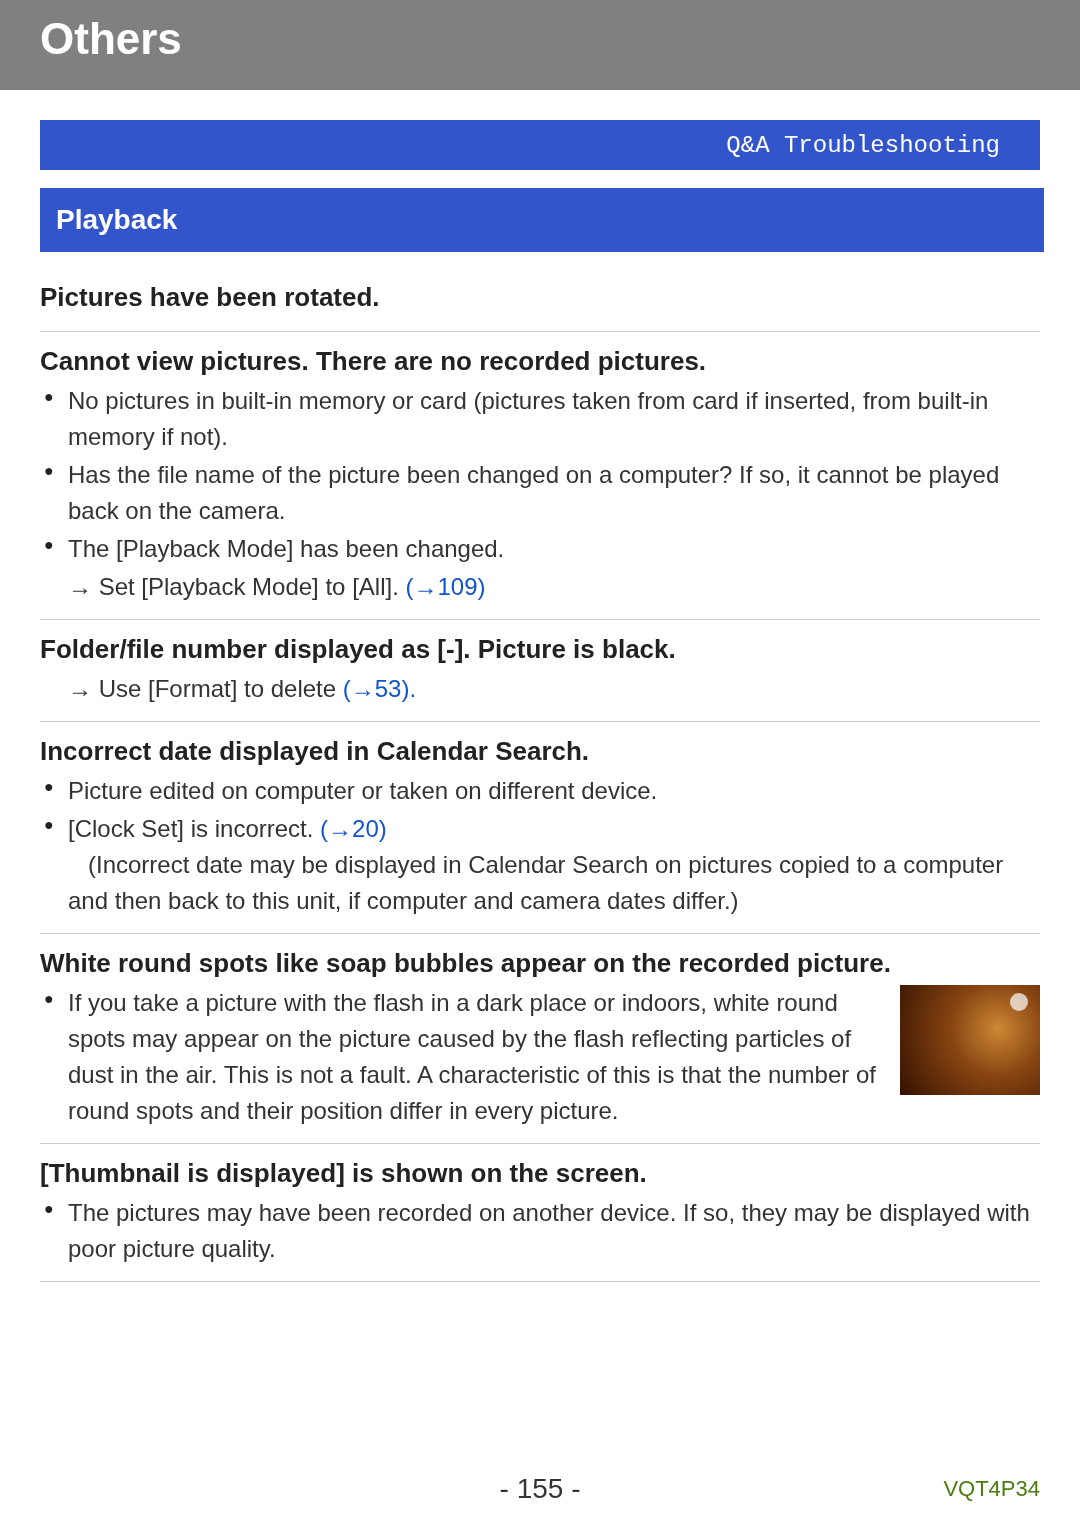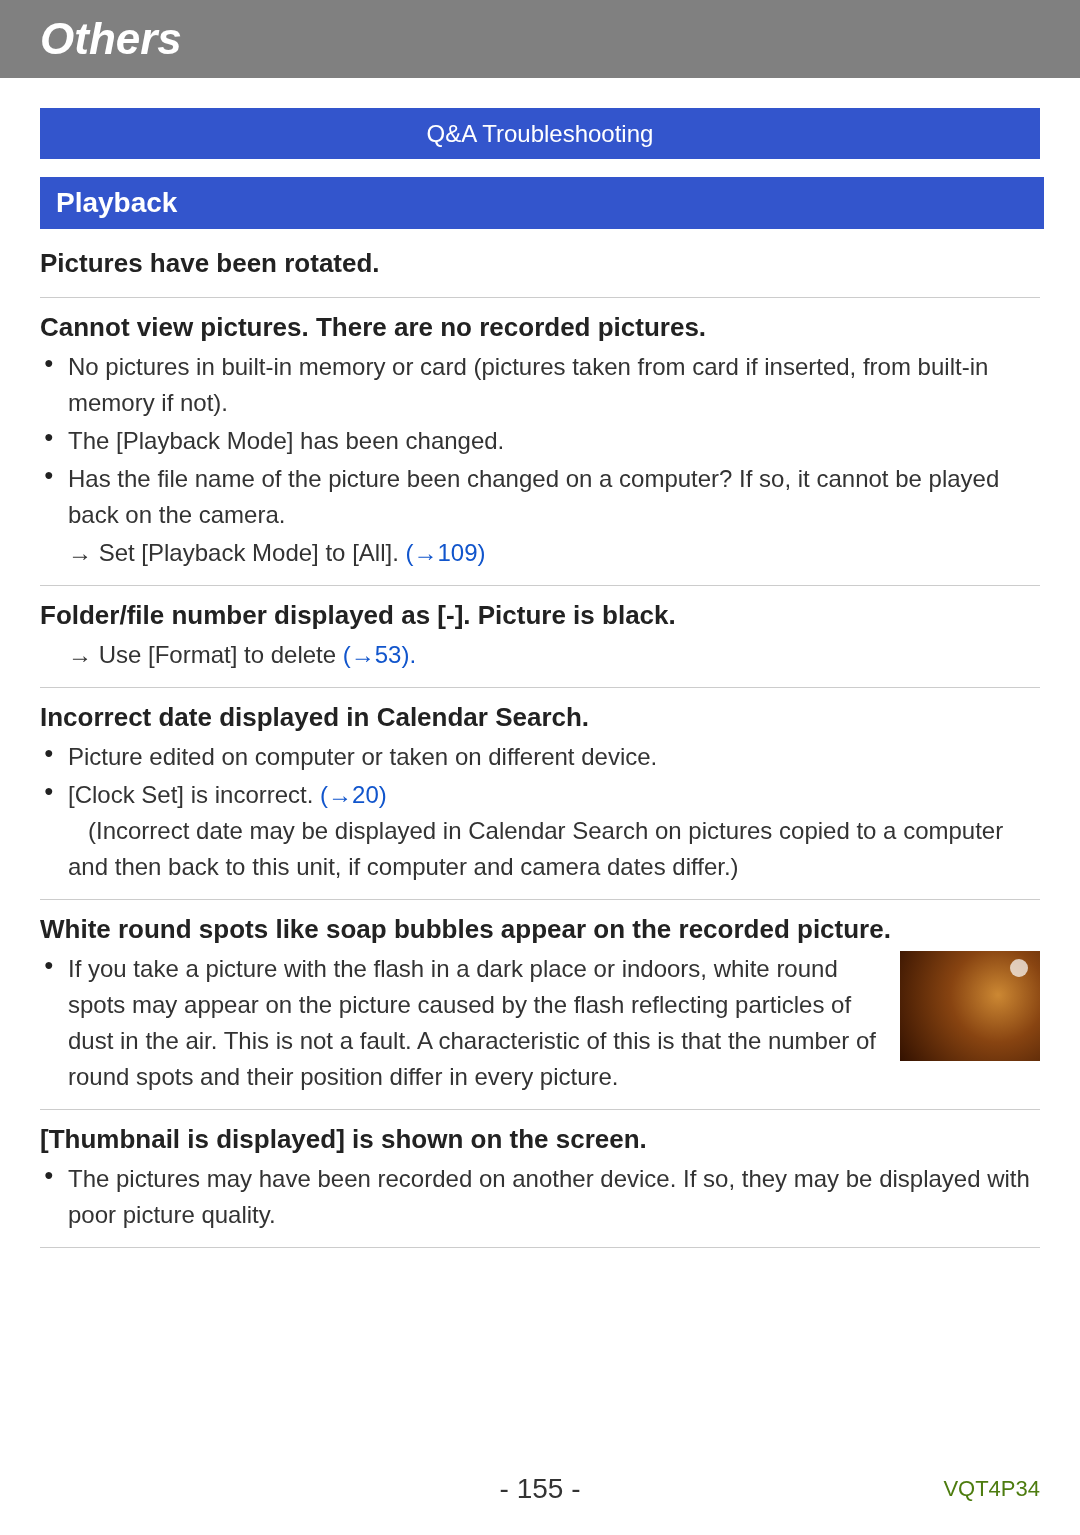--- a/index.html
+++ b/index.html
@@ -14,60 +14,60 @@
       background: #ffffff;
       font-family: Arial, Helvetica, sans-serif;
       font-size: 26px;
       color: #222222;
       position: relative;
     }
 
     
     .page-header {
       background: #808080;
-      padding: 14px 40px 14px 40px;
+      padding: 14px 40px 26px 40px;
       margin-bottom: 0;
-      font-style: italic;
     }
 
     .page-title {
       color: #ffffff;
       font-size: 44px;
       font-weight: bold;
     }
 
     
     .qa-bar {
       background: #3355cc;
-      text-align: center;
+      text-align: right;
       padding: 10px 40px;
       margin: 30px 40px 0 40px;
+      font-family: Liberation Mono, monospace;
     }
 
     .qa-bar-text {
       color: #ffffff;
       font-size: 24px;
     }
 
     
     .section-header {
       background: #3355cc;
-      padding: 10px 16px;
+      padding: 16px 16px;
       margin: 18px 36px 0 40px;
     }
 
     .section-title {
       color: #ffffff;
       font-size: 28px;
       font-weight: bold;
     }
 
     
     .content {
-      margin: 5px 40px;
+      margin: 16px 40px;
       padding: 0;
     }
 
     
     .problem-block {
       border-bottom: 1px solid #cccccc;
       padding: 14px 0 12px 0;
     }
 
     .problem-title {
@@ -192,22 +192,22 @@
 <div class="content">
 
   <div class="problem-block">
     <div class="problem-title">Pictures have been rotated.</div>
   </div>
 
   <div class="problem-block">
     <div class="problem-title">Cannot view pictures. There are no recorded pictures.</div>
     <ul class="bullet-list">
       <li>No pictures in built-in memory or card (pictures taken from card if inserted, from built-in memory if not).</li>
+      <li>Has the file name of the picture been changed on a computer? If so, it cannot be played back on the camera.</li>
       <li>The [Playback Mode] has been changed.</li>
-      <li>Has the file name of the picture been changed on a computer? If so, it cannot be played back on the camera.</li>
       <li class="no-bullet">→ Set [Playback Mode] to [All]. <a class="link" href="#">(→109)</a></li>
     </ul>
   </div>
 
   <div class="problem-block">
     <div class="problem-title">Folder/file number displayed as [-]. Picture is black.</div>
     <ul class="bullet-list">
       <li class="no-bullet">→ Use [Format] to delete <a class="link" href="#">(→53).</a></li>
     </ul>
   </div>

